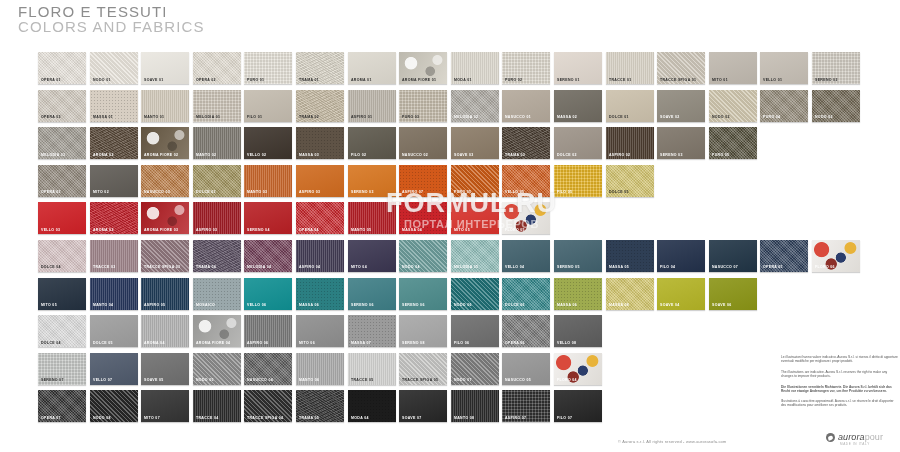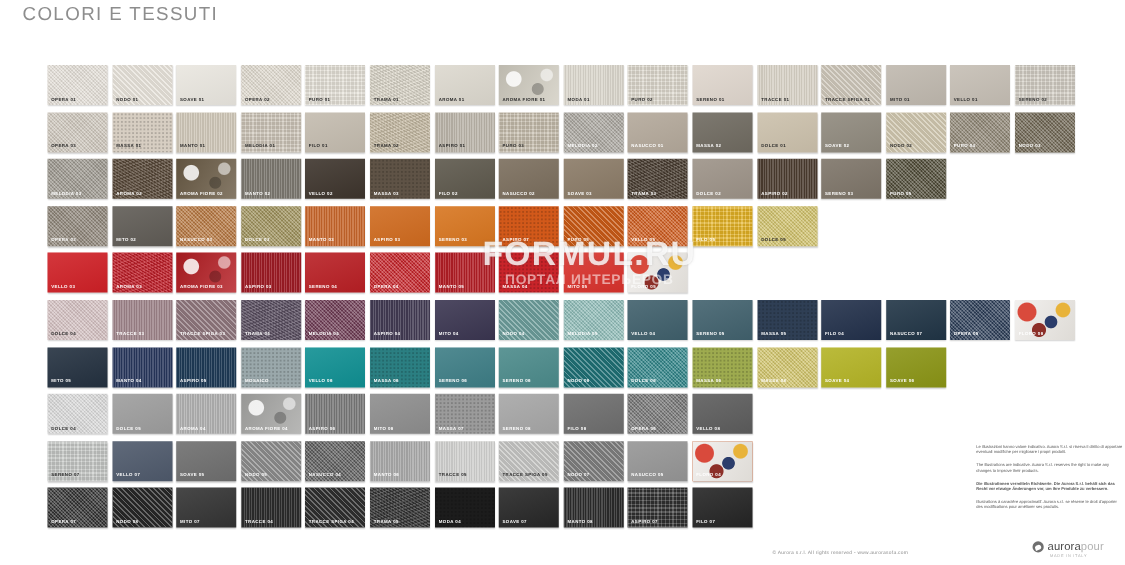--- a/index.html
+++ b/index.html
@@ -108,35 +108,36 @@
   .logo-mark{
     width:9px;height:9px;border-radius:50%;
     background:#6f6f6f;position:relative;flex:0 0 auto;
   }
   .logo-mark:after{
     content:"";position:absolute;left:2px;top:2.5px;
     width:5px;height:4px;border-radius:50% 50% 50% 0;
     background:#fff;transform:rotate(-20deg);
   }
   .logo-text{font-size:9px;line-height:9px;letter-spacing:.1px;}
-  .logo-a{color:#4a4a4a;font-weight:400;}
+  .logo-a{color:#4a4a4a;font-weight:400;font-style:italic;}
   .logo-s{color:#b3b3b3;font-weight:400;}
   .logo-tag{
     position:absolute;left:840px;top:443px;
     font-size:2.6px;letter-spacing:.5px;color:#b0b0b0;
     transform:scale(1.2);transform-origin:left top;white-space:nowrap;
   }
 </style>
 </head>
 <body>
 
 <div id="page">
 
   <div class="header">
-    <div class="title-it">COLORI E TESSUTI</div>
+    <div class="title-it">FLORO E TESSUTI</div>
+    <div class="title-en">COLORS AND FABRICS</div>
   </div>
 
   <div class="grid" id="grid">
       <div class="row">
         <div class="sw" style="background: rgb(227, 222, 214);">
           <div class="tex t-weave"></div>
           <div class="lbl dark">OPERA 01</div>
         </div>
         <div class="sw" style="background: rgb(231, 226, 218);">
           <div class="tex t-diag"></div>

